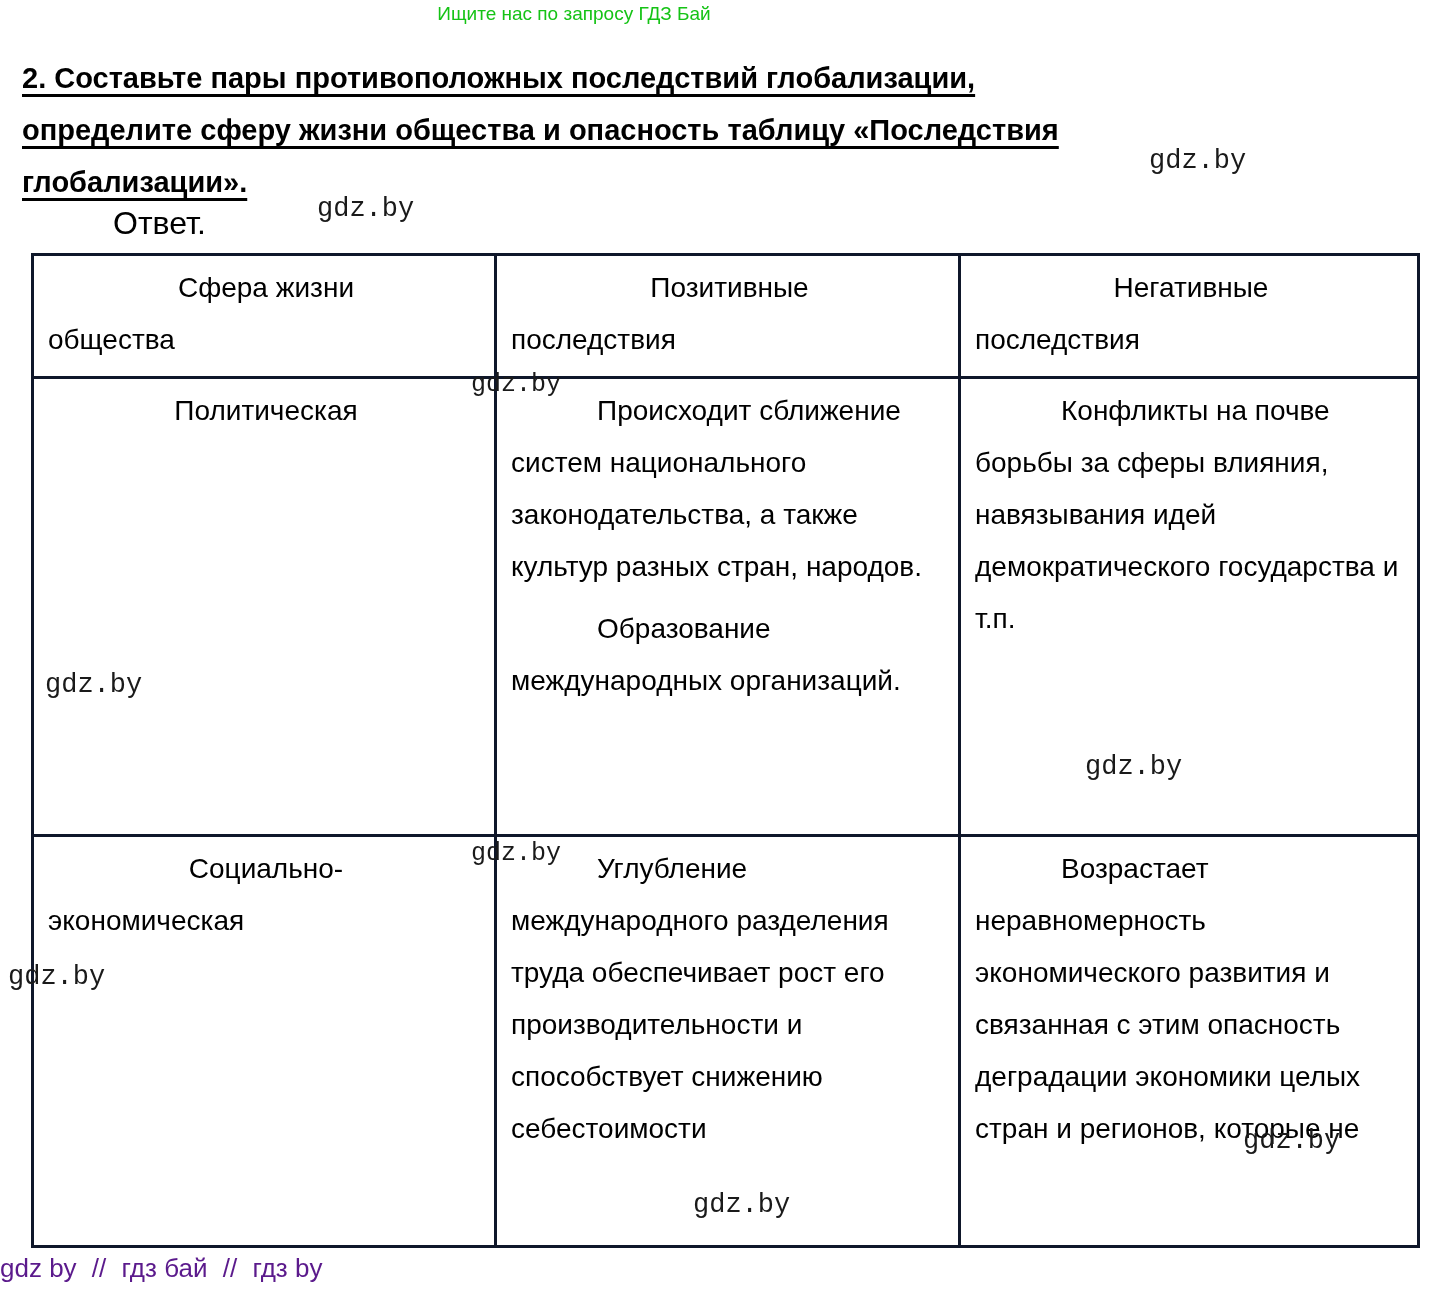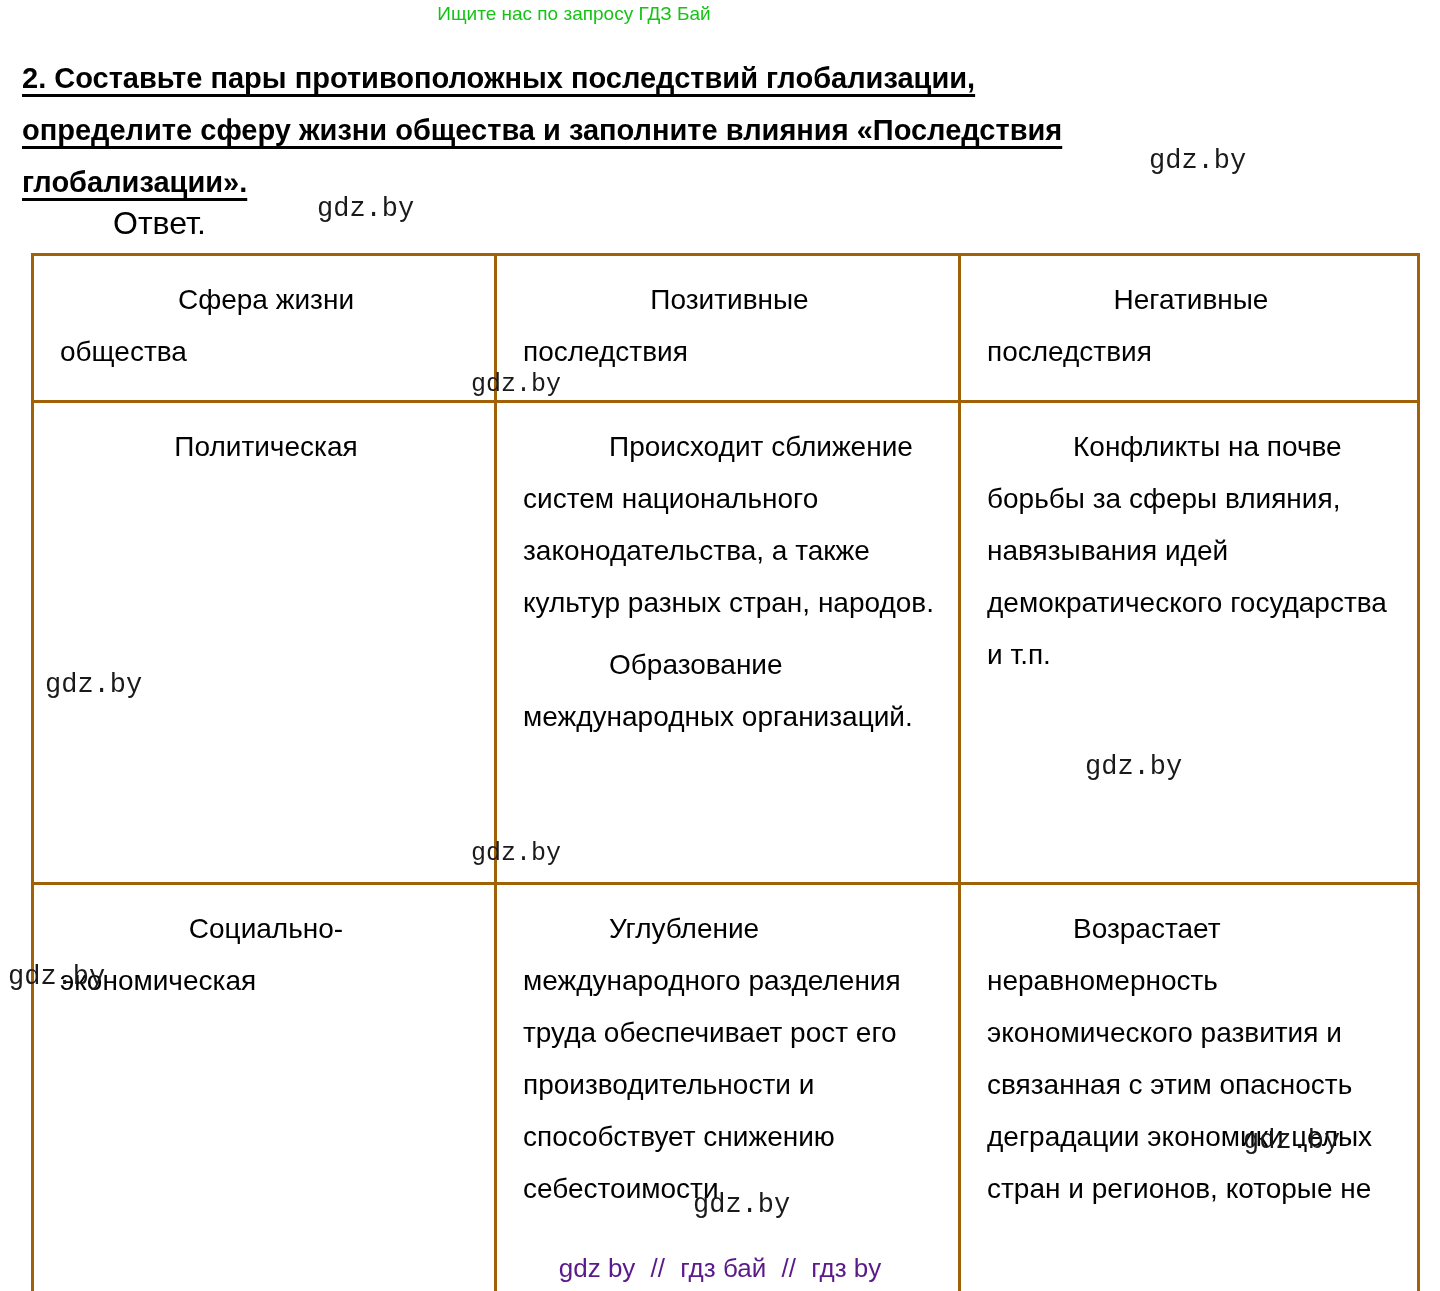--- a/index.html
+++ b/index.html
@@ -85,23 +85,23 @@
     width: 1386px;
     height: 978px;
   }
   table.data-table {
     border-collapse: collapse;
     width: 1386px;
     table-layout: fixed;
     font-size: 28px;
   }
   table.data-table td {
-    border: 3px solid #a16207;
+    border: 3px solid #0f172a;
     vertical-align: top;
-    padding: 12px;
+    padding: 0;
     background: transparent;
   }
   .col-a { width: 463px; }
   .col-b { width: 464px; }
   .col-c { width: 459px; }
 
   .cell-inner {
     padding: 6px 10px 10px 14px;
     line-height: 52px;
     font-size: 28px;
@@ -123,36 +123,35 @@
   .row-1 td { height: 455px; }
   .row-2 td { height: 408px; }
   .hdr td { height: 112px; }
 
   
   .footer {
     position: absolute;
     top: 1252px;
     left: 0;
     width: 1440px;
-    text-align: center;
     font-size: 26px;
     line-height: 32px;
     color: #5b1a8c;
     white-space: nowrap;
   }
   .footer .sep { padding: 0 8px; }
 </style>
 </head>
 <body>
 
 <div class="top-banner">Ищите нас по запросу ГДЗ Бай</div>
 
 <div class="question">
   <span class="u">2. Составьте пары противоположных последствий глобализации,</span><br>
-  <span class="u">определите сферу жизни общества и заполните влияния «Последствия</span><br>
+  <span class="u">определите сферу жизни общества и опасность таблицу «Последствия</span><br>
   <span class="u">глобализации».</span>
 </div>
 
 <div class="answer-label">Ответ.</div>
 
 <div class="tbl-wrap">
   <table class="data-table">
     <colgroup>
       <col class="col-a">
         <col class="col-b">

